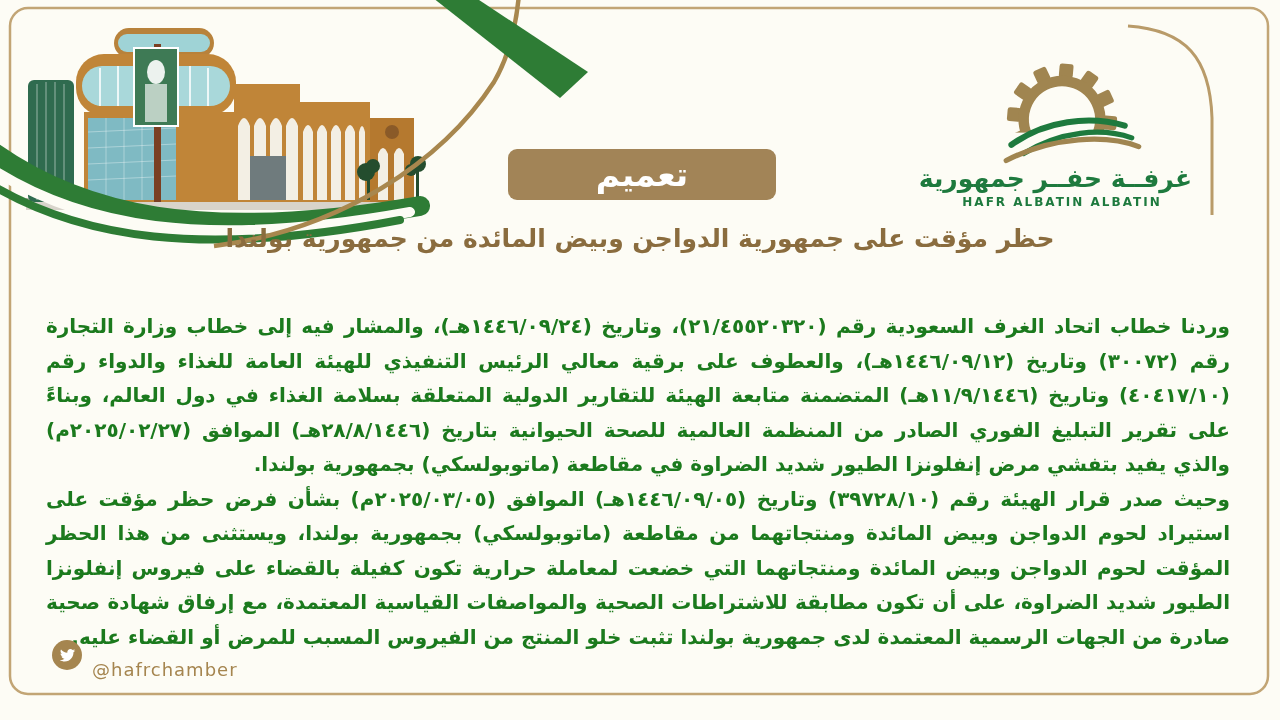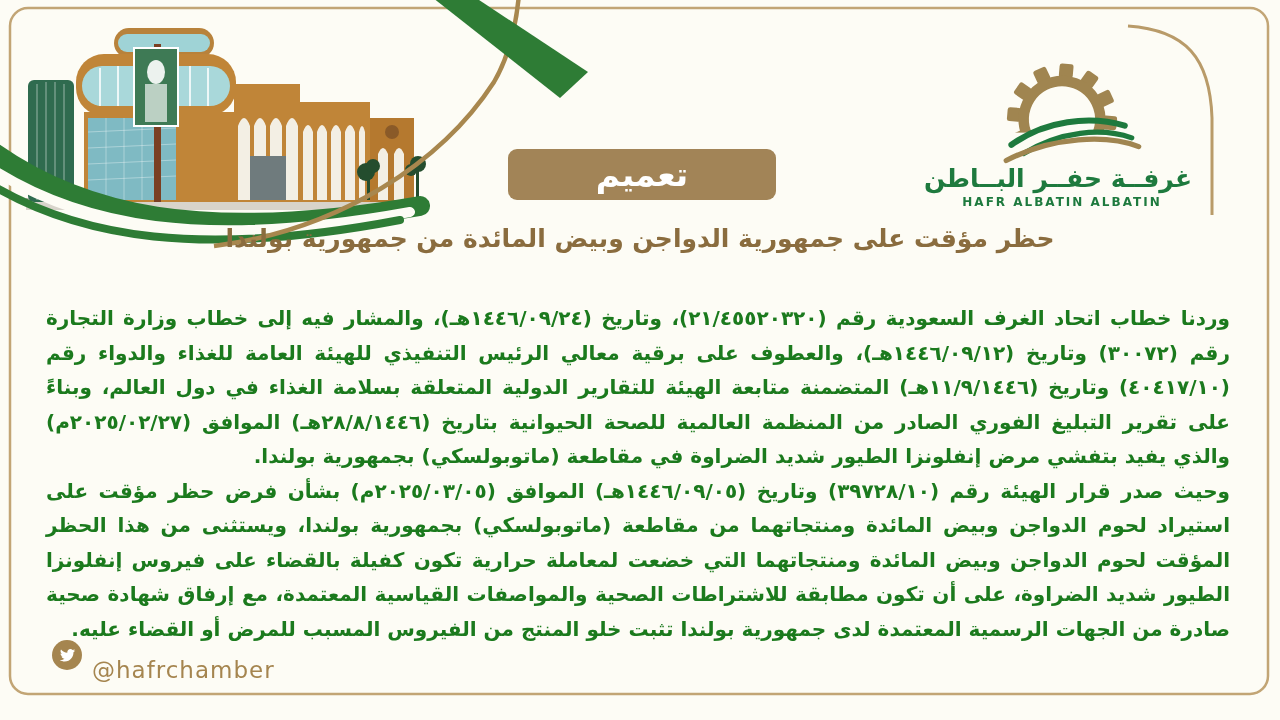--- a/index.html
+++ b/index.html
@@ -26,34 +26,34 @@
     position:absolute;left:508px;top:149px;width:268px;height:51px;
     background:#a28457;border-radius:9px;
     display:flex;align-items:center;justify-content:center;
   }
   .banner-label{color:#ffffff;font-size:33px;font-weight:bold;line-height:1;}
   .doc-title{
     position:absolute;left:60px;right:60px;top:224px;
     text-align:center;color:#8a6c3e;font-size:25px;font-weight:bold;
   }
   .doc-body{
-    position:absolute;right:50px;left:46px;top:301px;
+    position:absolute;right:50px;left:46px;top:309px;
     color:#1b7a1d;font-size:20px;font-weight:bold;
     text-align:justify;line-height:34.5px;
   }
   .doc-body p{margin:0;}
   .footer{
     position:absolute;left:52px;top:638px;height:34px;
     display:flex;align-items:center;gap:10px;direction:ltr;
   }
   .tw-circle{
     width:30px;height:30px;border-radius:50%;background:#a5854f;
     display:flex;align-items:center;justify-content:center;flex:0 0 auto;
   }
-  .tw-handle{color:#a5854f;font-size:23px;letter-spacing:1px;margin-top:29px;}
+  .tw-handle{color:#a5854f;font-size:18px;letter-spacing:1px;margin-top:29px;}
 </style>
 </head>
 <body>
 
 <div class="building">
   <svg width="400" height="192" viewBox="0 0 400 192">
     <rect x="0" y="178" width="400" height="10" fill="#d8d4cb"></rect>
     <rect x="0" y="176" width="400" height="3" fill="#b9b5ac"></rect>
 
     <rect x="2" y="58" width="46" height="122" rx="6" fill="#2f6b4f"></rect>
@@ -156,21 +156,21 @@
       <rect x="-8" y="-8" width="16" height="16" rx="3" transform="translate(151.6,43.0) rotate(35)"></rect>
       <rect x="-8" y="-8" width="16" height="16" rx="3" transform="translate(169.8,64.7) rotate(65)"></rect>
       <rect x="-8" y="-8" width="16" height="16" rx="3" transform="translate(174.8,92.8) rotate(95)"></rect>
     </g>
     <path d="M80,107 A44,44 0 1 1 160,107" fill="none" stroke="#a08550" stroke-width="12"></path>
     <rect x="50" y="104" width="140" height="36" fill="#fdfcf5"></rect>
     <path d="M62,118 C100,90 152,84 192,96" stroke="#1e7a3e" stroke-width="7" fill="none" stroke-linecap="round"></path>
     <path d="M76,128 C118,102 166,98 200,110" stroke="#1e7a3e" stroke-width="6" fill="none" stroke-linecap="round"></path>
     <path d="M56,136 C110,108 172,106 208,120" stroke="#a08550" stroke-width="6" fill="none" stroke-linecap="round"></path>
   </svg>
-  <div class="logo-arabic">غرفــة حفــر البــاطن</div>
+  <div class="logo-arabic">غرفــة حفــر جمهورية</div>
   <div class="logo-english">HAFR ALBATIN ALBATIN</div>
 </div>
 
 <div class="banner">
   <span class="banner-label">تعميم</span>
 </div>
 
 <div class="doc-title">حظر مؤقت على جمهورية الدواجن وبيض المائدة من جمهورية بولندا</div>
 
 <div class="doc-body">

